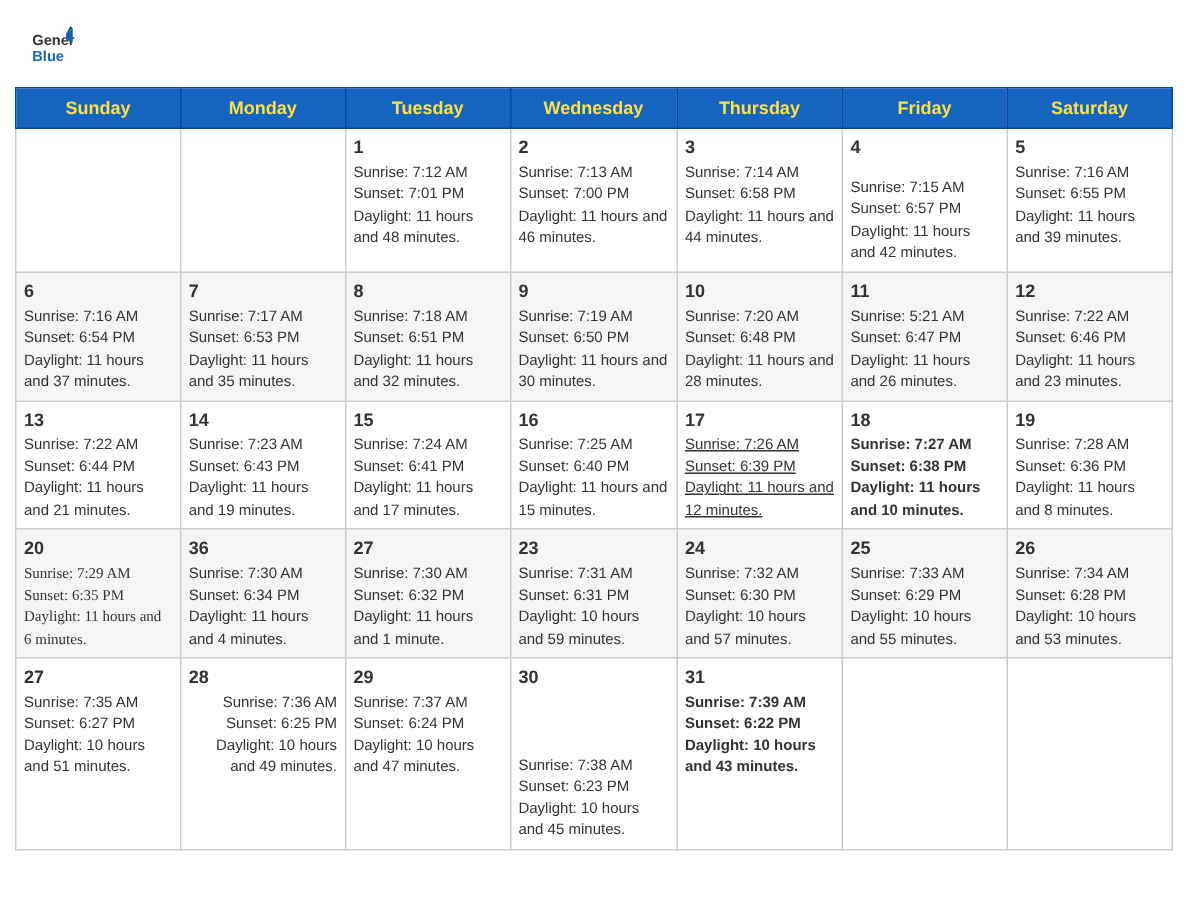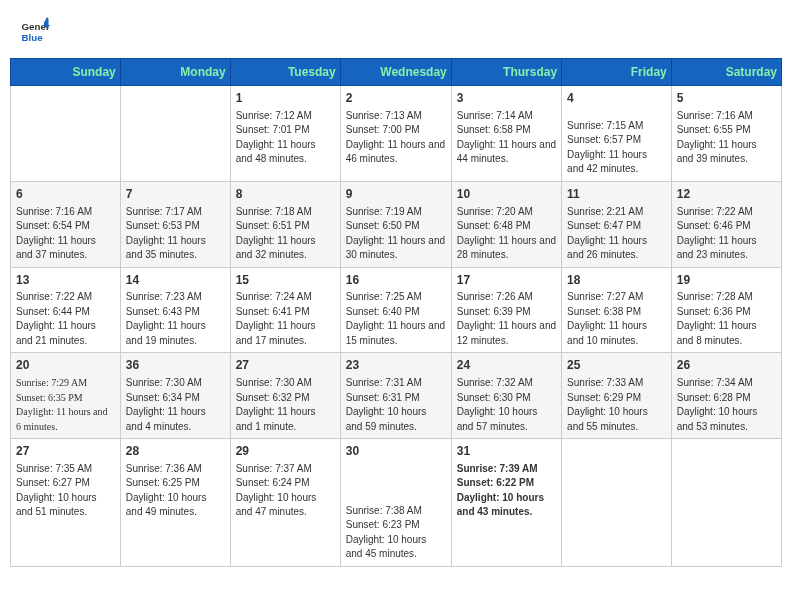--- a/index.html
+++ b/index.html
@@ -38,23 +38,23 @@
       font-size: 16px;
       color: #555;
     }
     .calendar {
       width: 100%;
       border-collapse: collapse;
       font-size: 10.5px;
     }
     .calendar thead tr th {
       background-color: #1565c0;
-      color: #86efac;
+      color: #fde047;
       padding: 6px 4px;
-      text-align: right;
+      text-align: center;
       font-size: 12px;
       font-weight: bold;
       border: 1px solid #0d47a1;
       margin-top: 47px;
     }
     .calendar tbody tr td {
       border: 1px solid #ccc;
       vertical-align: top;
       padding: 4px 5px;
       width: 113px;
@@ -176,21 +176,21 @@
 Daylight: 11 hours and 30 minutes.</div>
         </td>
         <td>
           <span class="day-number">10</span>
           <div class="day-info" style="white-space: pre-line;">Sunrise: 7:20 AM
 Sunset: 6:48 PM
 Daylight: 11 hours and 28 minutes.</div>
         </td>
         <td>
           <span class="day-number">11</span>
-          <div class="day-info" style="white-space: pre-line;">Sunrise: 2:21 AM
+          <div class="day-info" style="white-space: pre-line;">Sunrise: 5:21 AM
 Sunset: 6:47 PM
 Daylight: 11 hours and 26 minutes.</div>
         </td>
         <td>
           <span class="day-number">12</span>
           <div class="day-info" style="white-space: pre-line;">Sunrise: 7:22 AM
 Sunset: 6:46 PM
 Daylight: 11 hours and 23 minutes.</div>
         </td>
       </tr>
@@ -214,27 +214,27 @@
 Daylight: 11 hours and 17 minutes.</div>
         </td>
         <td>
           <span class="day-number">16</span>
           <div class="day-info" style="white-space: pre-line;">Sunrise: 7:25 AM
 Sunset: 6:40 PM
 Daylight: 11 hours and 15 minutes.</div>
         </td>
         <td>
           <span class="day-number">17</span>
-          <div class="day-info" style="white-space: pre-line;">Sunrise: 7:26 AM
+          <div class="day-info" style="white-space: pre-line; text-decoration: underline;">Sunrise: 7:26 AM
 Sunset: 6:39 PM
 Daylight: 11 hours and 12 minutes.</div>
         </td>
         <td>
           <span class="day-number">18</span>
-          <div class="day-info" style="white-space: pre-line;">Sunrise: 7:27 AM
+          <div class="day-info" style="white-space: pre-line; font-weight: bold;">Sunrise: 7:27 AM
 Sunset: 6:38 PM
 Daylight: 11 hours and 10 minutes.</div>
         </td>
         <td>
           <span class="day-number">19</span>
           <div class="day-info" style="white-space: pre-line;">Sunrise: 7:28 AM
 Sunset: 6:36 PM
 Daylight: 11 hours and 8 minutes.</div>
         </td>
       </tr>
@@ -284,21 +284,21 @@
       </tr>
       <tr>
         <td>
           <span class="day-number">27</span>
           <div class="day-info" style="white-space: pre-line;">Sunrise: 7:35 AM
 Sunset: 6:27 PM
 Daylight: 10 hours and 51 minutes.</div>
         </td>
         <td>
           <span class="day-number">28</span>
-          <div class="day-info" style="white-space: pre-line;">Sunrise: 7:36 AM
+          <div class="day-info" style="white-space: pre-line; text-align: right;">Sunrise: 7:36 AM
 Sunset: 6:25 PM
 Daylight: 10 hours and 49 minutes.</div>
         </td>
         <td>
           <span class="day-number">29</span>
           <div class="day-info" style="white-space: pre-line;">Sunrise: 7:37 AM
 Sunset: 6:24 PM
 Daylight: 10 hours and 47 minutes.</div>
         </td>
         <td>

